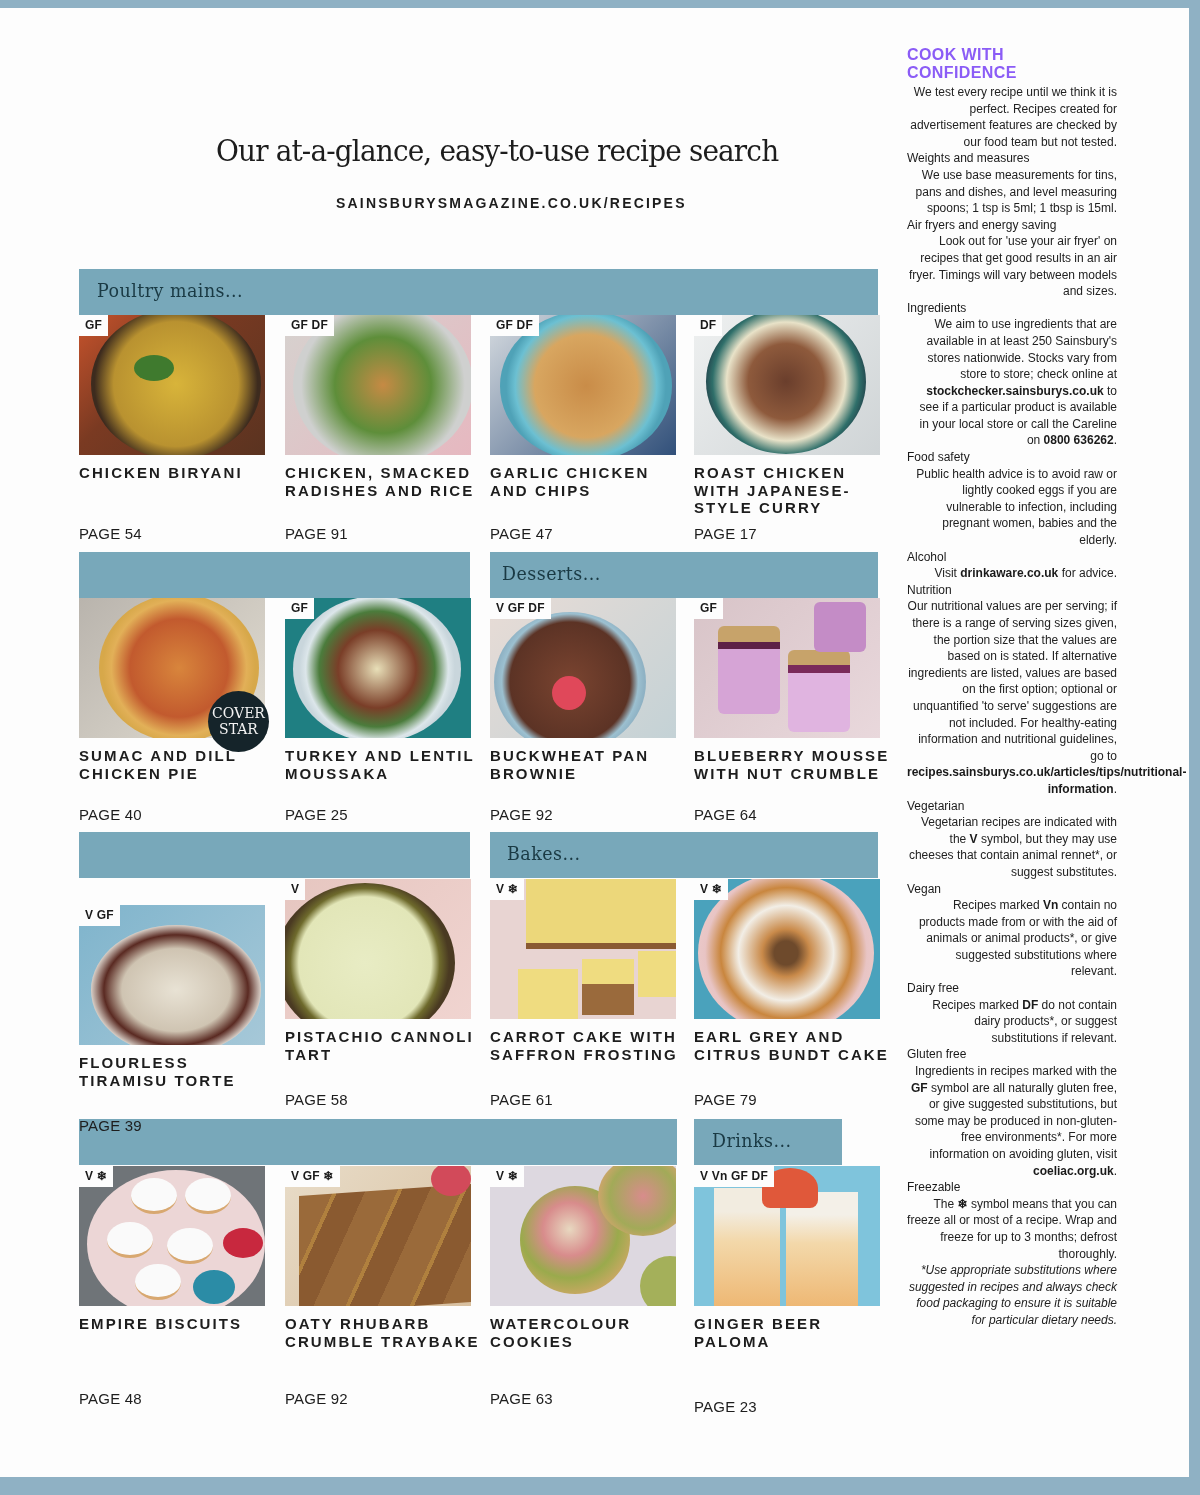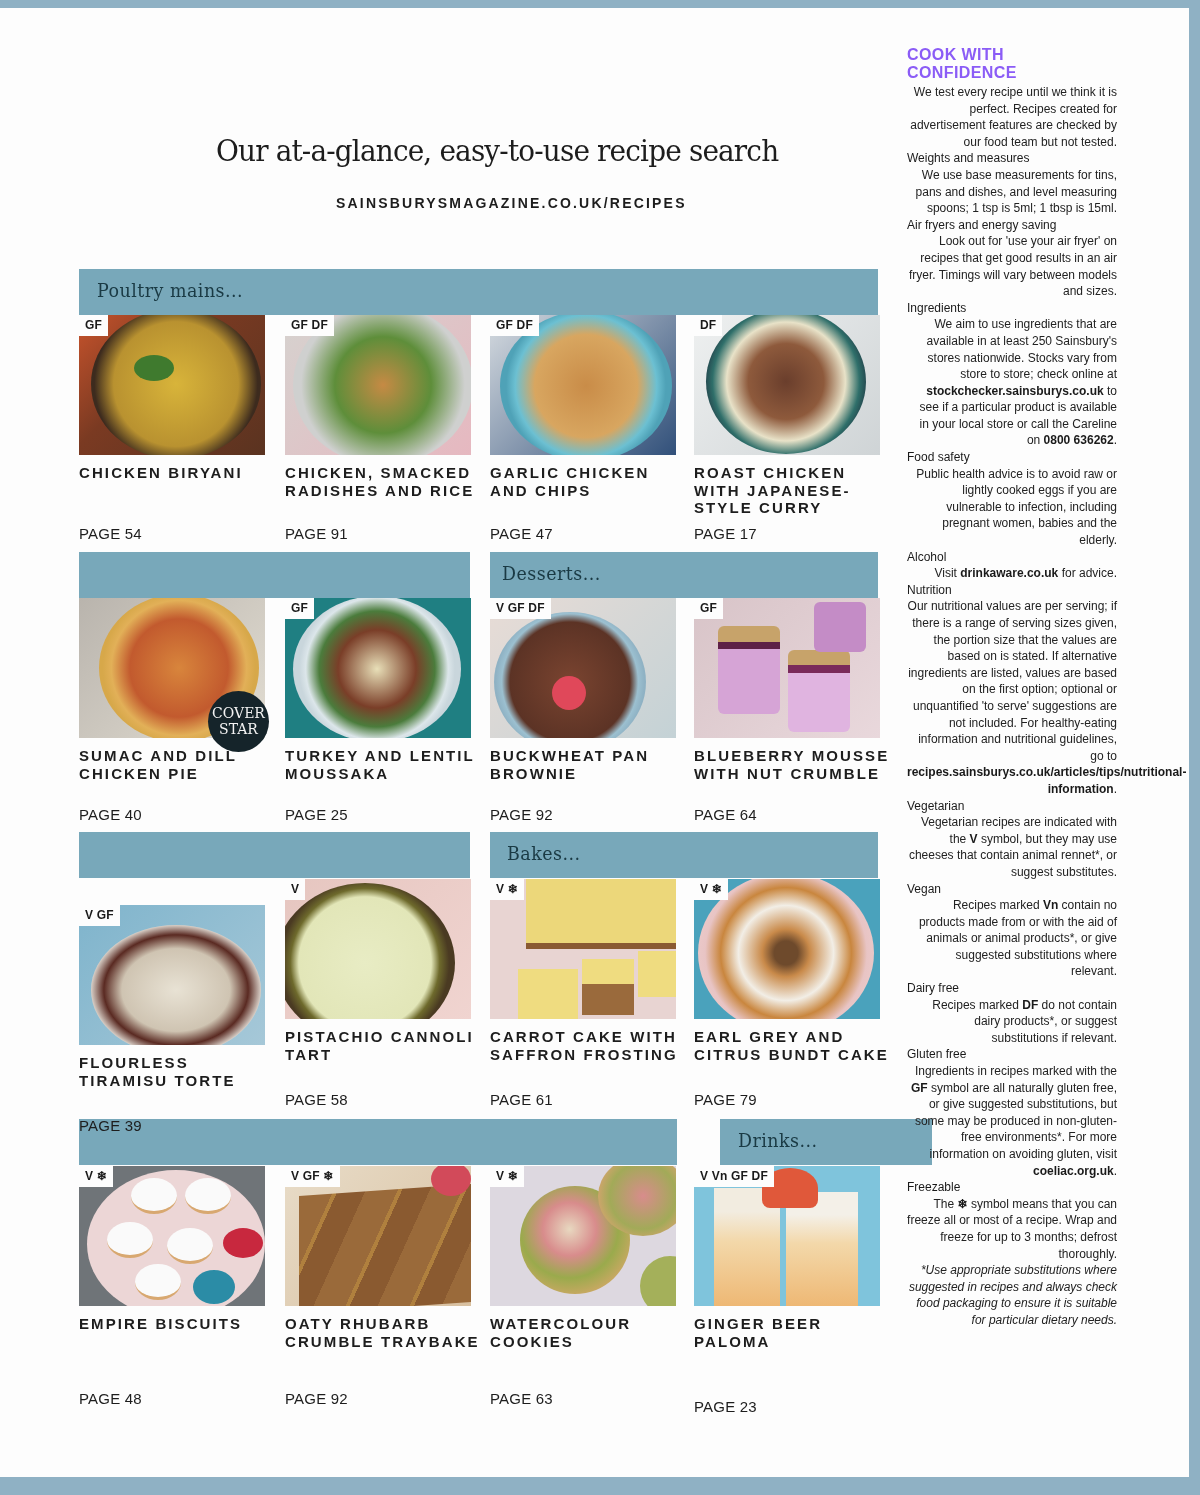--- a/index.html
+++ b/index.html
@@ -146,21 +146,21 @@
   </div>
   <div class="bar" style="left:79px; top:544px; width:391px;"></div>
   <div class="bar" style="left:490px; top:544px; width:388px;">
     <span class="bar-label" style="left:12px;">Desserts...</span>
   </div>
   <div class="bar" style="left:79px; top:824px; width:391px;"></div>
   <div class="bar" style="left:490px; top:824px; width:388px;">
     <span class="bar-label" style="left:17px;">Bakes...</span>
   </div>
   <div class="bar" style="left:79px; top:1111px; width:598px;"></div>
-  <div class="bar" style="left:720px; top:1111px; width:212px;">
+  <div class="bar" style="left:694px; top:1111px; width:148px;">
     <span class="bar-label">Drinks...</span>
   </div>
 
   <div class="card" style="left:79px; top:307px;">
     <div class="photo" style="background:linear-gradient(135deg,#c8532c 0%,#7a3a22 40%,#5a3320 100%);">
       <div class="plate" style="left:12px;top:-6px;width:170px;height:150px;background:radial-gradient(circle at 50% 50%,#d8b43a 0%,#b99230 55%,#3d2b1e 72%);"></div>
       <div class="plate" style="left:55px;top:40px;width:40px;height:26px;background:#3f7a2e;"></div>
       <span class="badge">GF</span>
     </div>
     <div class="title">Chicken Biryani</div>

